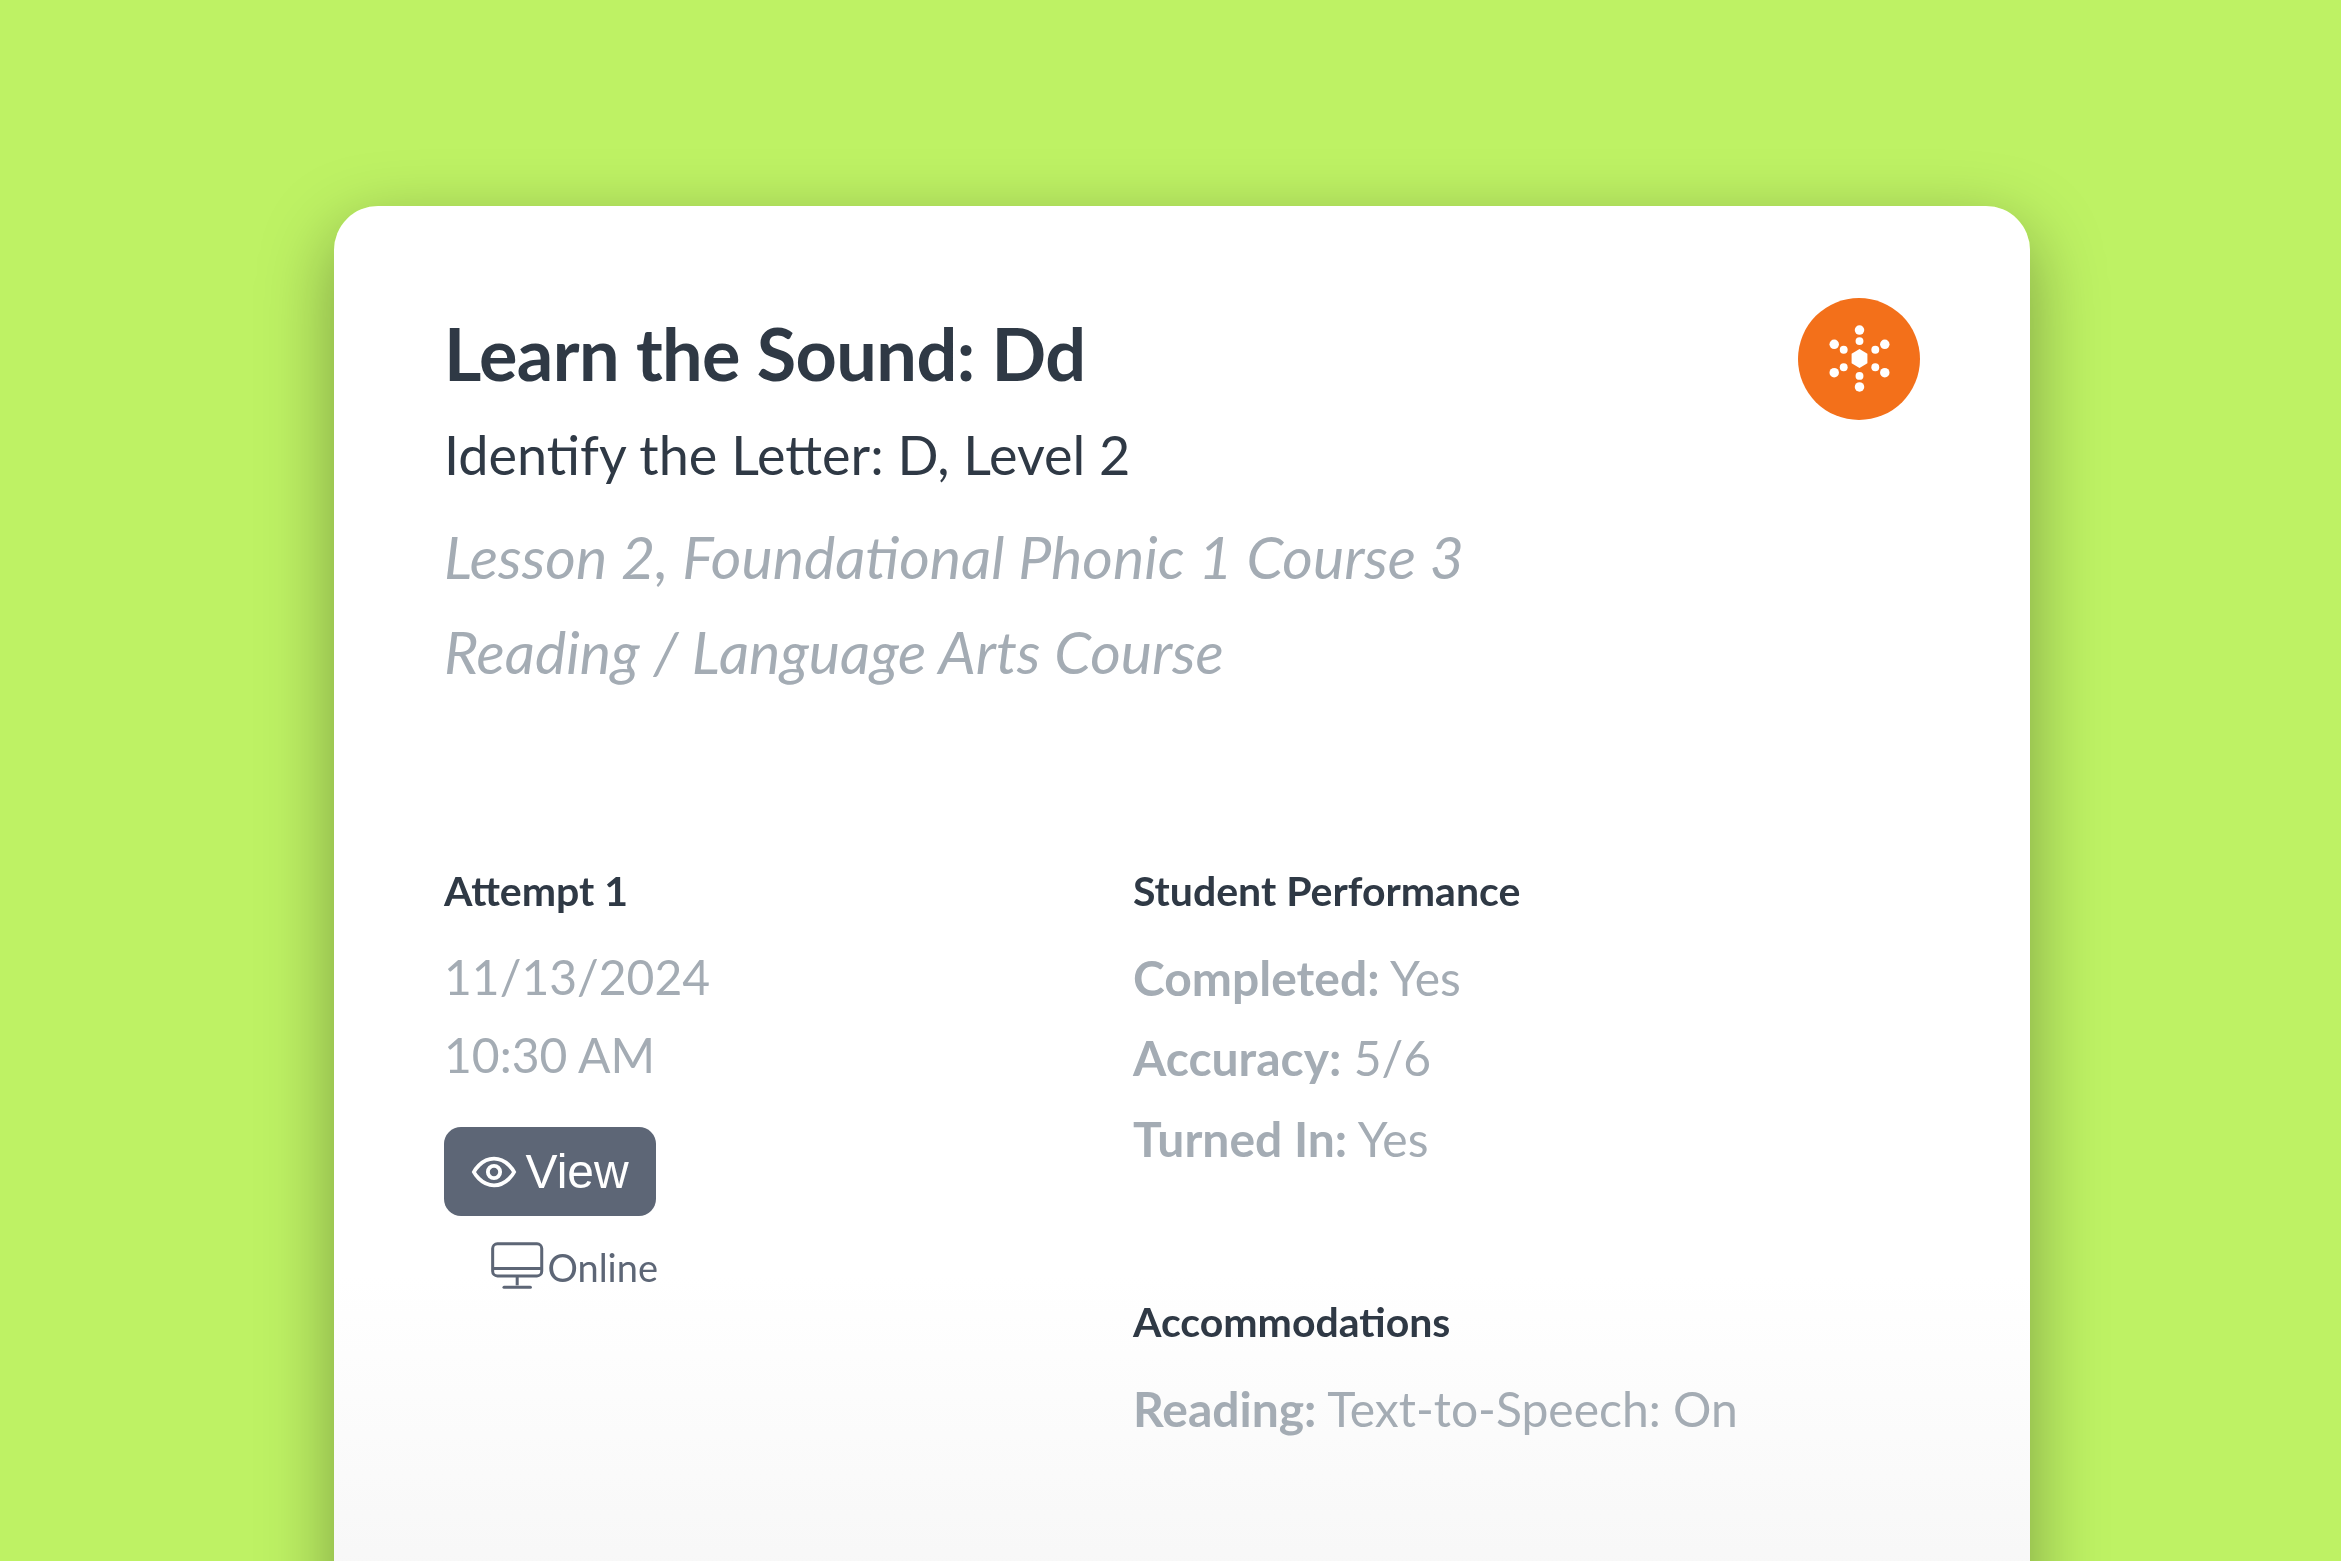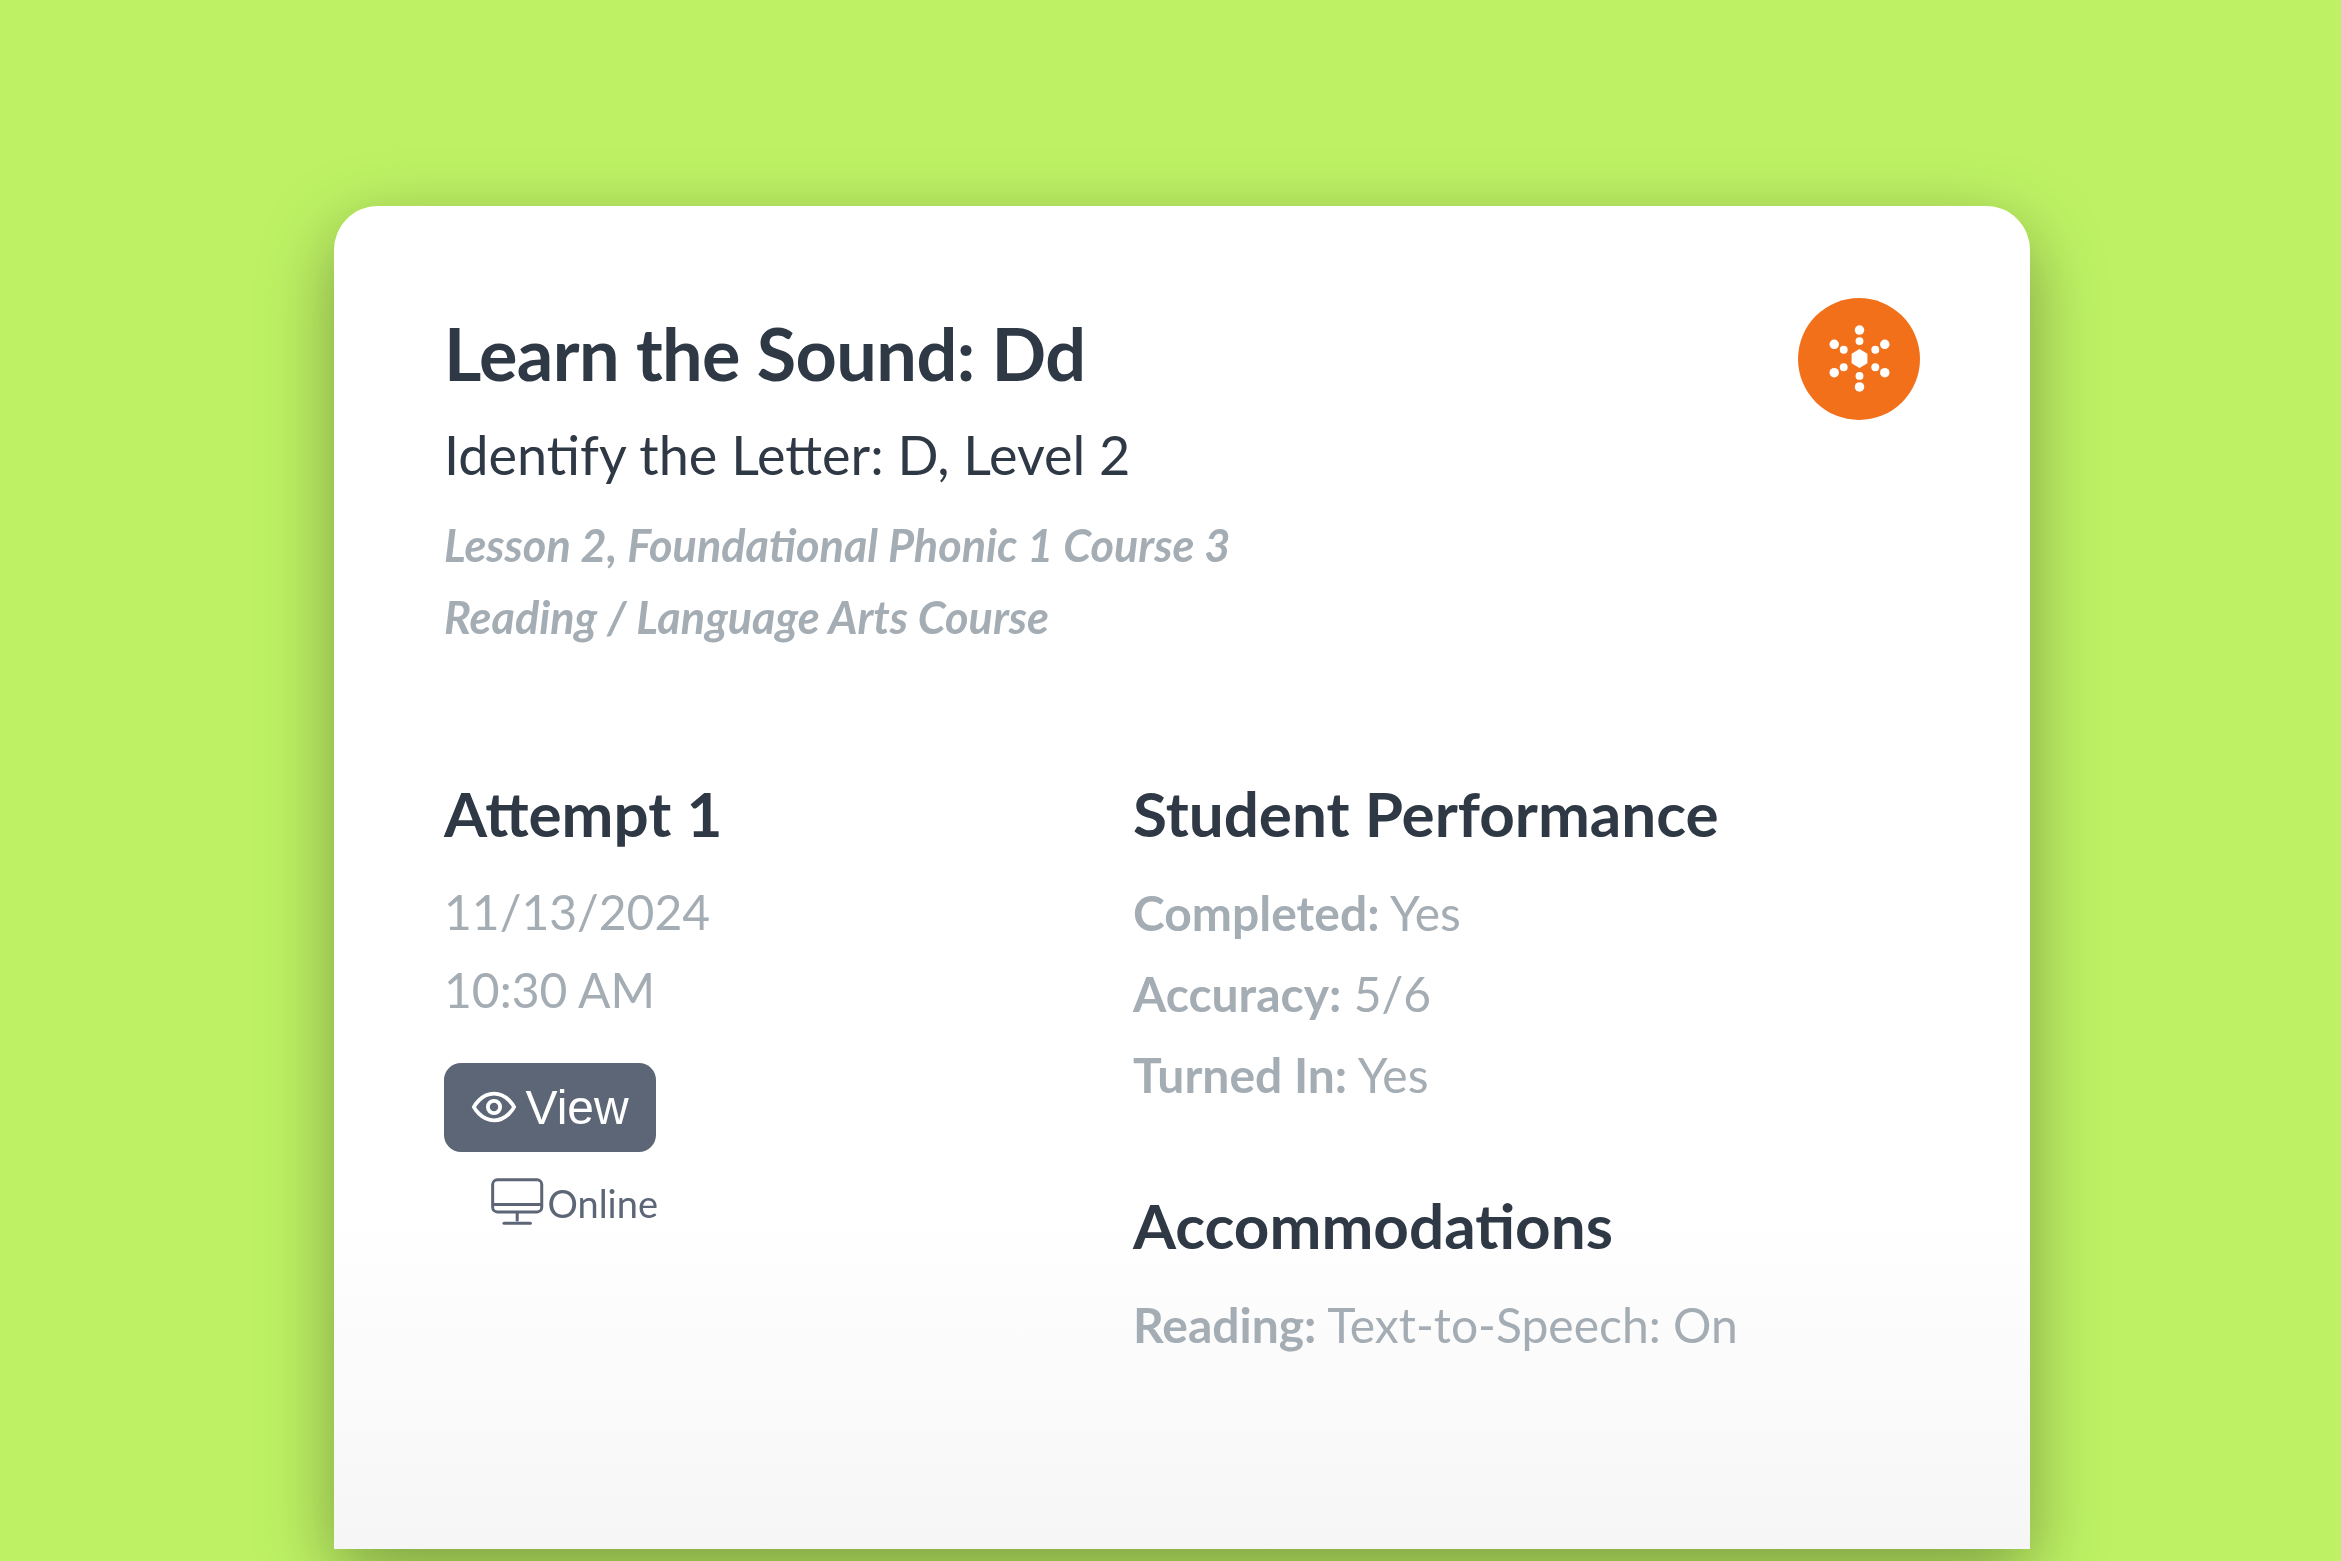--- a/index.html
+++ b/index.html
@@ -36,25 +36,24 @@
     letter-spacing: -0.6px;
     margin-bottom: 25.6px;
   }
   .subtitle {
     font-size: 54px;
     font-weight: 400;
     color: #2f3945;
     margin-bottom: 22px;
   }
   .meta {
-    font-size: 45px;
+    font-size: 59px;
     font-style: italic;
     color: #a4acb4;
     line-height: 1.62;
-    font-weight: bold;
   }
   .badge {
     position: absolute;
     right: 0px;
     top: -12.2px;
     width: 122px;
     height: 122px;
     border-radius: 50%;
     background: #f3701a;
     display: flex;
@@ -67,24 +66,25 @@
     margin-top: 122px;
   }
   .col-left {
     width: 689px;
     flex-shrink: 0;
   }
   .col-right {
     flex: 1;
   }
   .section-title {
-    font-size: 62px;
+    font-size: 41px;
     font-weight: 700;
     color: #2f3945;
     margin-bottom: 23px;
+    margin-top: 44px;
   }
   .muted {
     font-size: 48px;
     color: #a4acb4;
     line-height: 1.62;
   }
   .kv {
     font-size: 48px;
     color: #a4acb4;
     line-height: 1.68;

